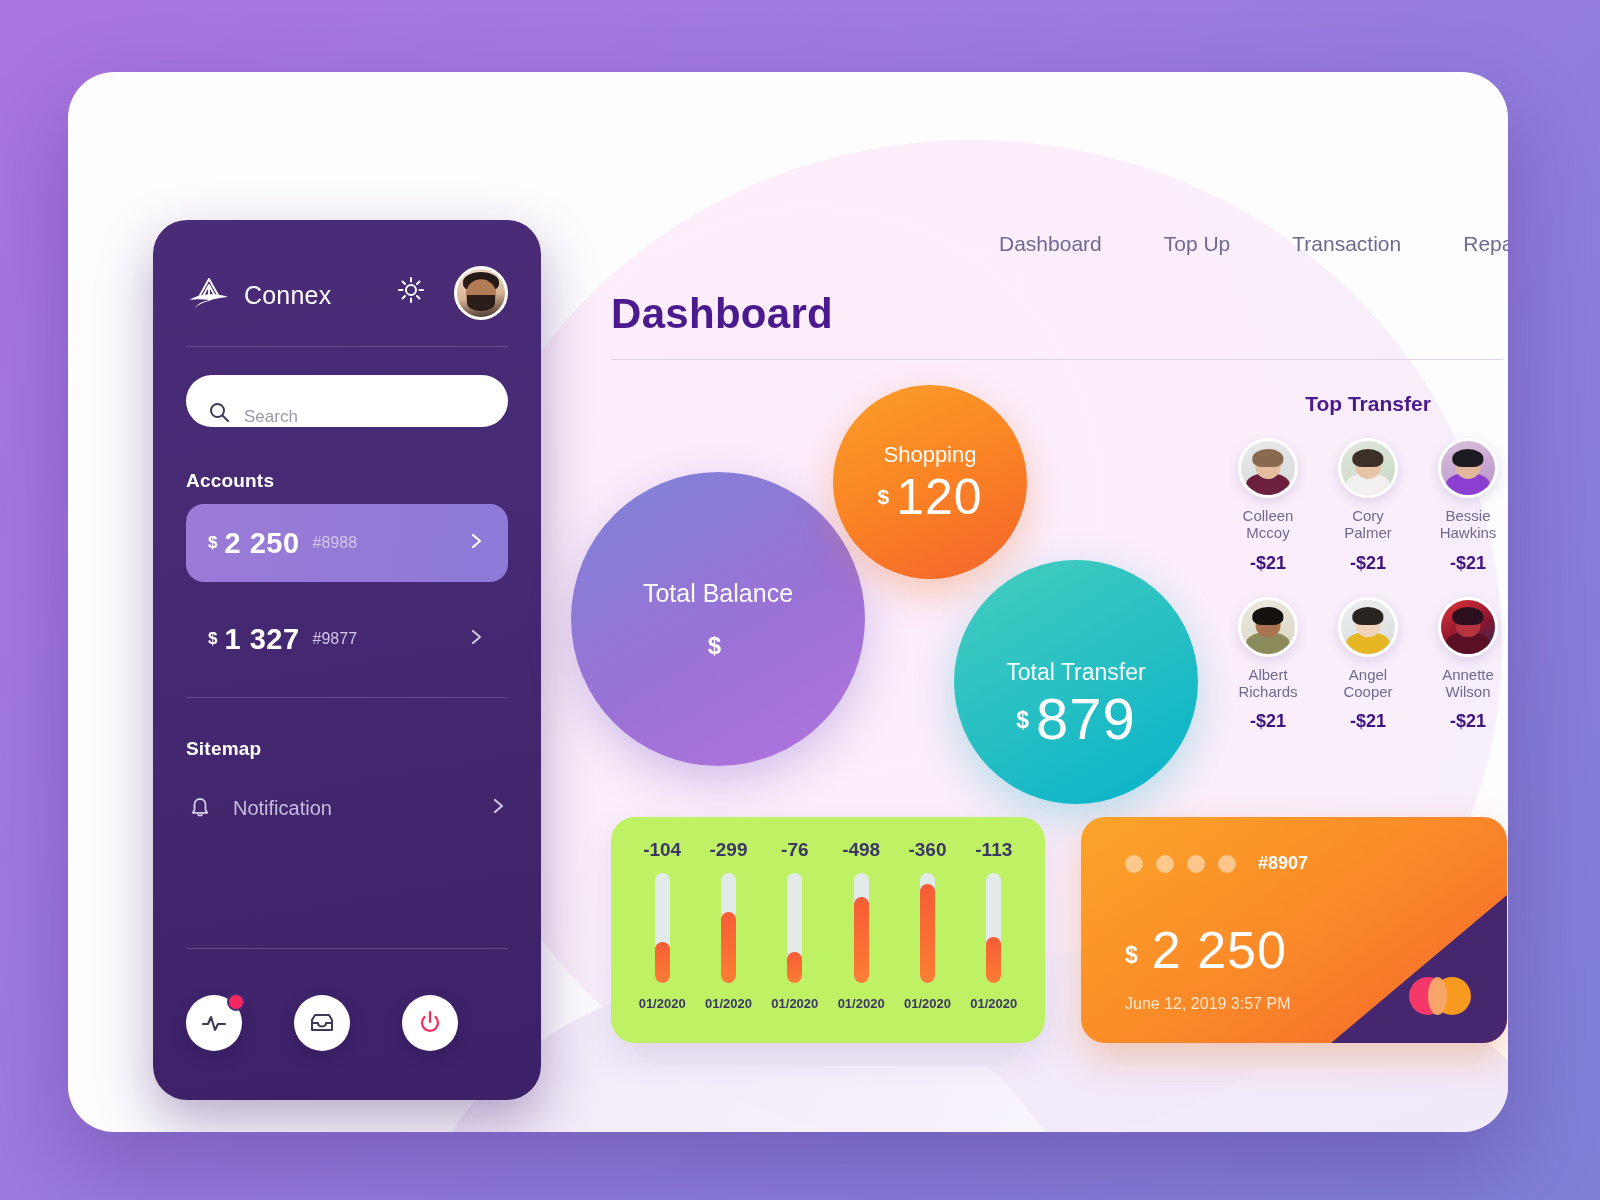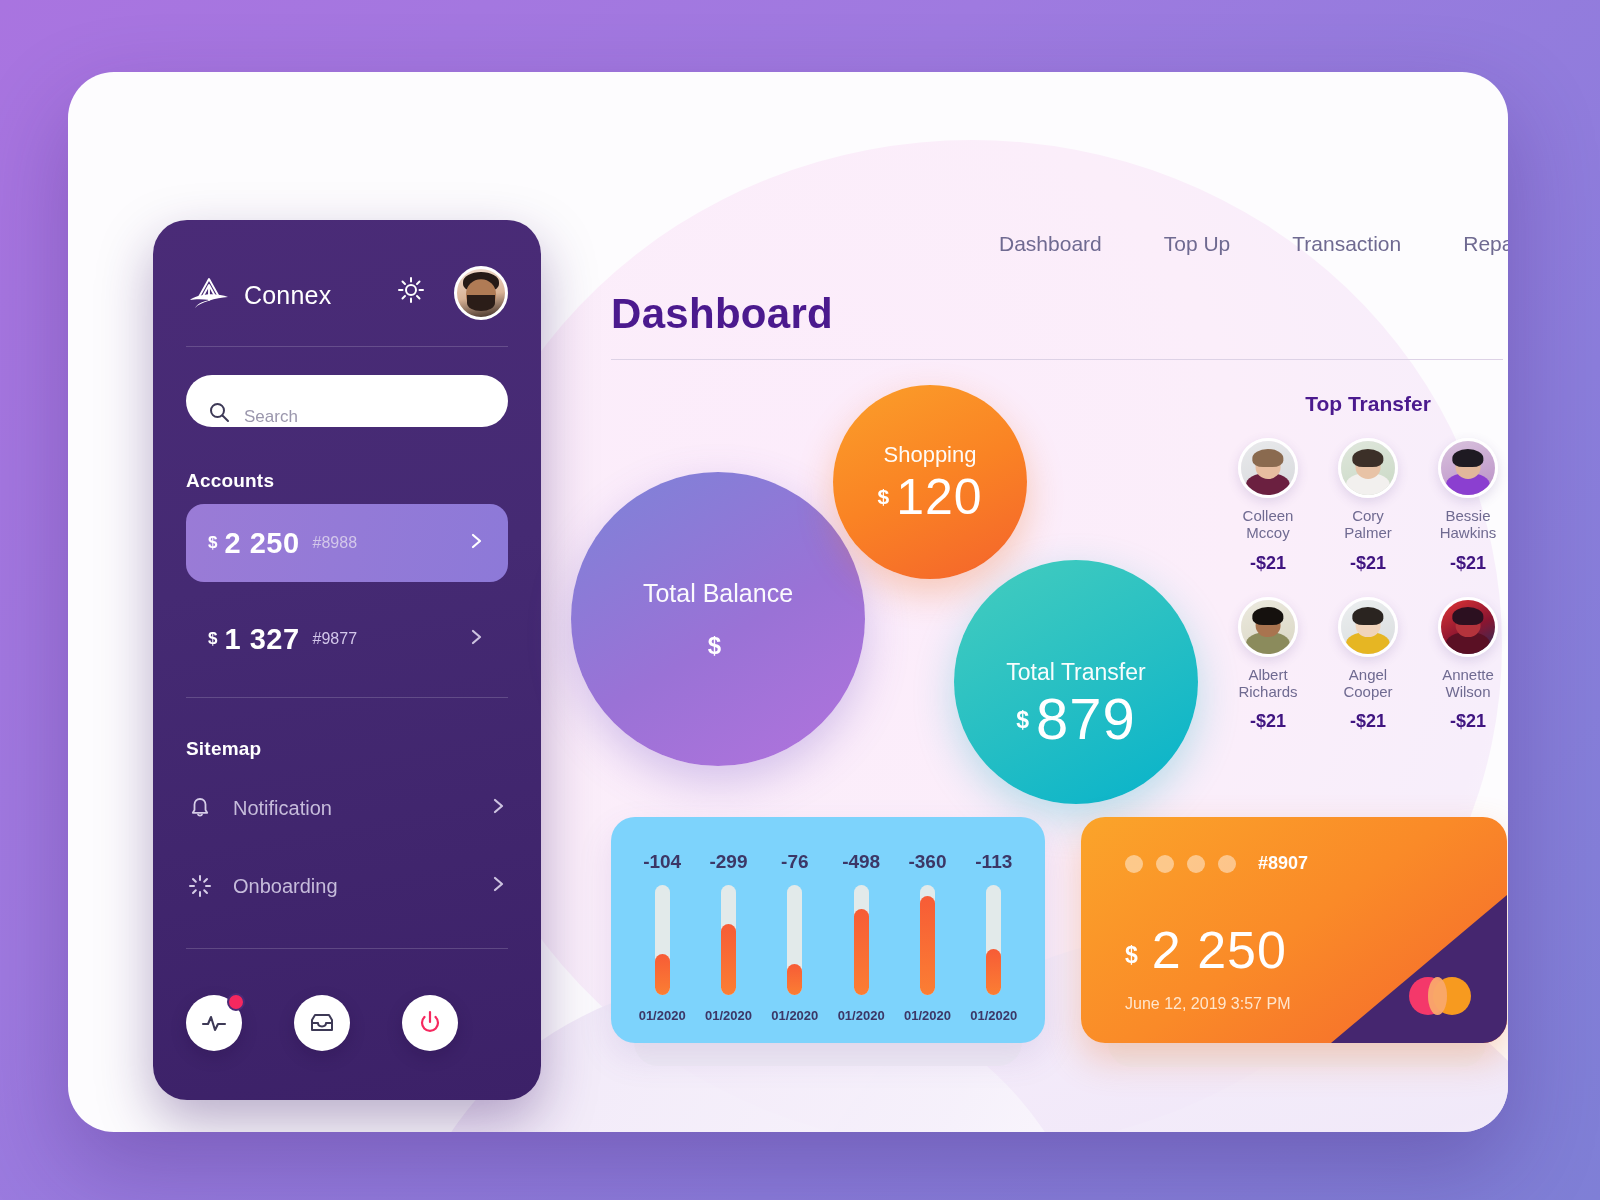--- a/index.html
+++ b/index.html
@@ -189,22 +189,22 @@
   .av-hair{ position:absolute; left:50%; top:14%; transform:translateX(-50%);
             width:58%; height:34%; border-radius:50% 50% 35% 35%; }
 
   
   #chart-card-behind{
     position:absolute; left:566px; top:768px; width:388px; height:226px;
     background:#efeaf5; border-radius:24px;
   }
   #chart-card{
     position:absolute; left:543px; top:745px; width:434px; height:226px;
-    background:#7dd3fc; border-radius:24px; box-shadow:0 14px 34px rgba(110,80,160,.13);
-    display:flex; align-items:flex-end; justify-content:space-around; padding:0 18px 20px;
+    background:#bef264; border-radius:24px; box-shadow:0 14px 34px rgba(110,80,160,.13);
+    display:flex; align-items:flex-end; justify-content:space-around; padding:0 18px 32px;
   }
   .bar-col{ display:flex; flex-direction:column; align-items:center; width:56px; }
   .bar-value{ color:#3c3766; font-size:19px; font-weight:700; margin-bottom:12px; }
   .bar-track{
     width:15px; height:110px; background:#e2eaea; border-radius:8px; position:relative;
   }
   .bar-fill{
     position:absolute; left:0; bottom:0; width:15px; border-radius:8px;
     background:linear-gradient(180deg,#f75c36 0%, #fb7e33 100%);
   }
@@ -332,42 +332,20 @@
         </svg>
       </span>
       <span class="site-text">Notification</span>
       <span class="site-chev">
         <svg viewBox="0 0 20 20" width="20" height="20">
             <path d="M7 4 L14 10 L7 16" fill="none" stroke="#cdc3e0" stroke-width="2.2" stroke-linecap="round" stroke-linejoin="round"></path>
           </svg>
       </span>
     </div>
 
-    <div id="site-1" class="site-row">
-      <span class="site-icon">
-        <svg viewBox="0 0 26 26" width="26" height="26">
-          <g stroke="#d6cde8" stroke-width="2" stroke-linecap="round">
-            <path d="M13 3 v4"></path>
-              <path d="M13 19 v4"></path>
-            <path d="M3 13 h4"></path>
-              <path d="M19 13 h4"></path>
-            <path d="M6 6 l2.8 2.8"></path>
-              <path d="M17.2 17.2 l2.8 2.8"></path>
-            <path d="M20 6 l-2.8 2.8"></path>
-              <path d="M8.8 17.2 l-2.8 2.8"></path>
-          </g>
-        </svg>
-      </span>
-      <span class="site-text">Onboarding</span>
-      <span class="site-chev">
-        <svg viewBox="0 0 20 20" width="20" height="20">
-            <path d="M7 4 L14 10 L7 16" fill="none" stroke="#cdc3e0" stroke-width="2.2" stroke-linecap="round" stroke-linejoin="round"></path>
-          </svg>
-      </span>
-    </div>
 
     <div id="div-3" class="sb-divider"></div>
 
     <div id="fab-0" class="fab">
       <svg viewBox="0 0 28 28" width="28" height="28">
         <path d="M3 15 H8 L11 8 L15 21 L18 15 H25" fill="none" stroke="#3d3956" stroke-width="2.1" stroke-linecap="round" stroke-linejoin="round"></path>
       </svg>
       <span id="fab-badge"></span>
     </div>
 

